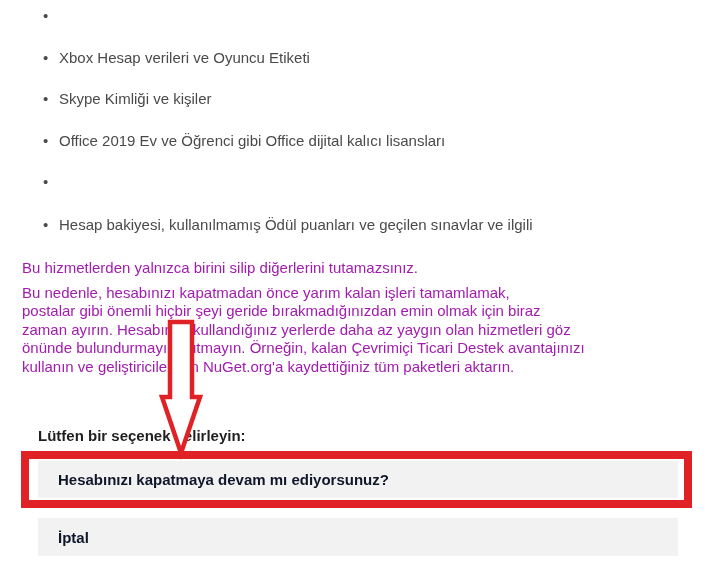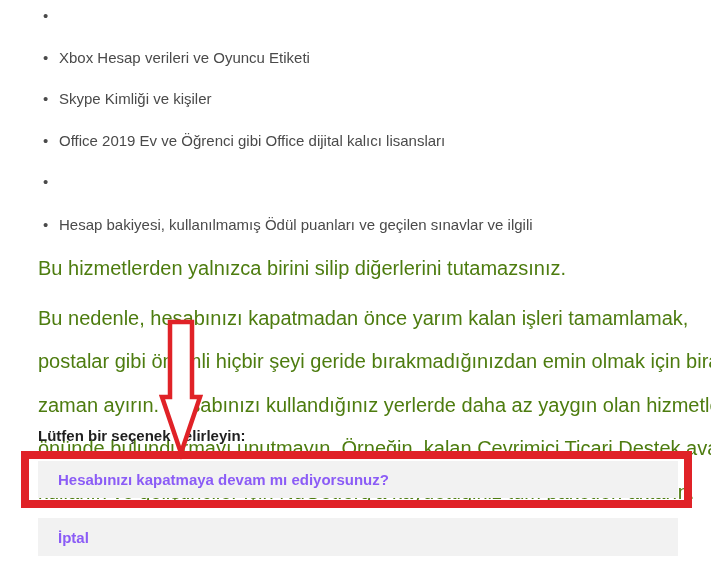--- a/index.html
+++ b/index.html
@@ -26,27 +26,27 @@
     width: 16px;
     flex: 0 0 16px;
     color: #4a4a4a;
     font-size: 15px;
     line-height: 19px;
   }
 
   
   .para {
     position: absolute;
-    left: 38px;
-    color: #4d7c0f;
-    font-size: 20px;
+    left: 22px;
+    color: #a21caf;
+    font-size: 15px;
     line-height: 18.4px;
     white-space: nowrap;
   }
-  .para div { white-space: nowrap; margin-top: 25px; }
+  .para div { white-space: nowrap; }
 
   
   .options-label {
     position: absolute;
     left: 38px;
     top: 426px;
     font-size: 15px;
     font-weight: bold;
     color: #1f1f1f;
     line-height: 19px;
@@ -58,21 +58,21 @@
     position: absolute;
     left: 38px;
     width: 640px;
     background: #f2f2f2;
     border: none;
     text-align: left;
     padding: 0 0 0 20px;
     font-family: "Liberation Sans", "DejaVu Sans", sans-serif;
     font-size: 15px;
     font-weight: 600;
-    color: #8b5cf6;
+    color: #0f172a;
     cursor: pointer;
     display: block;
   }
   #btn-continue { top: 461px; height: 37px; }
   #btn-cancel   { top: 518px; height: 38px; }
 
   
   .highlight-box {
     position: absolute;
     left: 21px;

